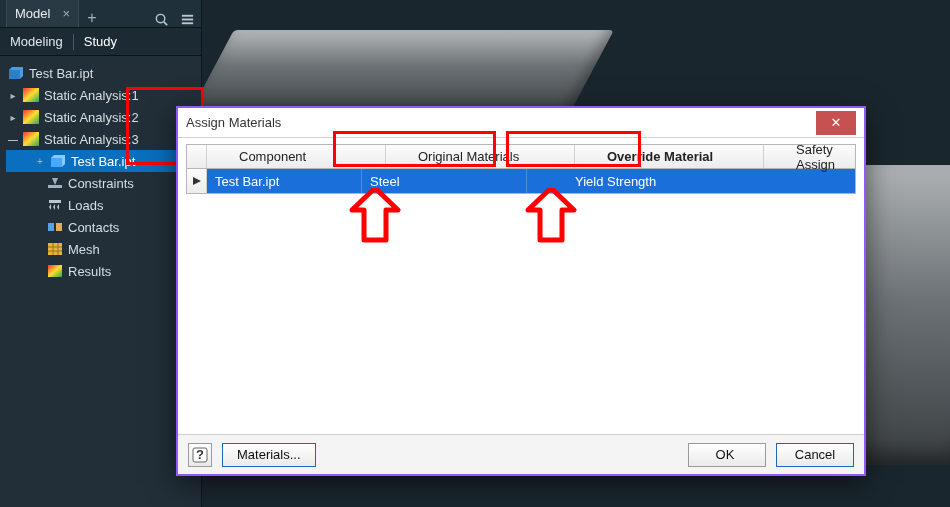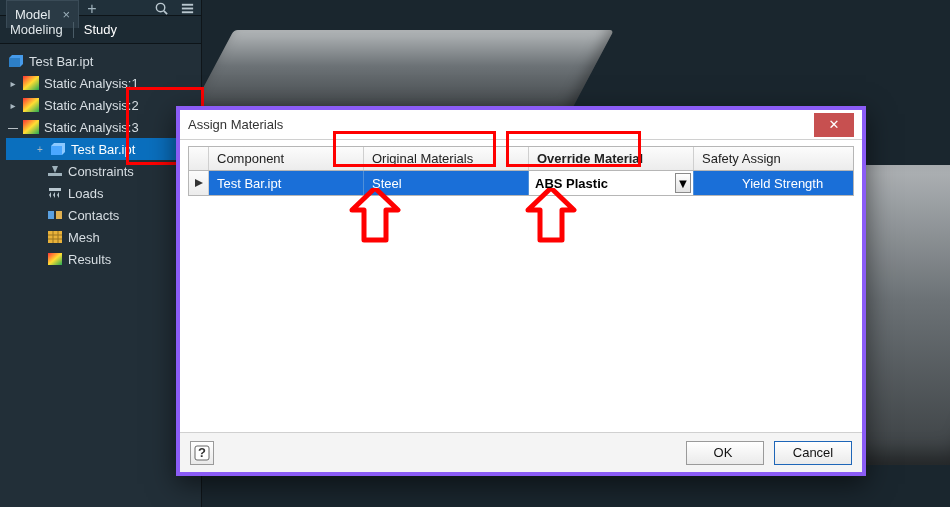--- a/index.html
+++ b/index.html
@@ -11,21 +11,21 @@
   .viewport .beam1 { position: absolute; left: 210px; top: 30px; width: 380px; height: 90px;
     background: linear-gradient(180deg,#b4b8ba 0%,#6c7276 40%,#3a3f42 100%);
     transform: skewX(-28deg); box-shadow: inset -5px -8px 12px rgba(0,0,0,.35); border-radius: 4px; }
   .viewport .beam2 { position: absolute; left: 460px; top: 165px; width: 560px; height: 300px;
     background: linear-gradient(180deg,#aeb2b5 0%,#6c7276 45%,#3a3f42 100%);
     transform: skewX(-22deg); box-shadow: inset -8px -12px 18px rgba(0,0,0,.4); border-radius: 6px; }
 
   
   .panel { position: absolute; left: 0; top: 0; width: 202px; height: 507px;
     background: #222f38; color: #dfe6ea; border-right: 1px solid #0f1519; }
-  .panel-header { display:flex; align-items:flex-start; height: 16px; background:#20303a; padding: 0 6px; gap:2px; border-bottom:1px solid #0d1418; }
+  .panel-header { display:flex; align-items:flex-end; height: 28px; background:#20303a; padding: 0 6px; gap:2px; border-bottom:1px solid #0d1418; }
   .panel-tab { display:flex; align-items:center; gap:6px; padding: 0 8px; height:28px;
     background:#2a3a45; border:1px solid #3a4b57; border-bottom:none; font-size:13px; color:#e7edf0; }
   .panel-tab span.x { color:#9db0bb; margin-left:6px; cursor:pointer; }
   .plus { width:22px; text-align:center; color:#9fb2bc; font-size:16px; cursor:pointer; }
   .panel-header-right { margin-left:auto; display:flex; align-items:center; gap:10px; color:#b9c7cf; }
   .panel-header-right svg { display:block; }
 
   .panel-modebar { height: 28px; display:flex; align-items:center; gap:10px; padding:0 10px;
     background:#1c2a33; border-bottom:1px solid #0d1418; }
   .modebar-item { color:#dfe6ea; }
@@ -41,29 +41,29 @@
   .icon-slot { width:16px; height:16px; display:inline-flex; align-items:center; justify-content:center; }
   .icon-slot svg { display:block; }
 
   
   .redbox { position:absolute; border:3px solid #ff0000; pointer-events:none; }
   .arrow-wrap { position:absolute; pointer-events:none; }
   .arrow-wrap svg { display:block; }
 
   
   .dialog { position:absolute; left:176px; top:106px; width:690px; height:370px;
-    background:#fff; border:4px solid #8b5cf6; box-shadow: 0 8px 26px rgba(0,0,0,.55); color:#222; }
+    background:#fff; border:2px solid #8b5cf6; box-shadow: 0 8px 26px rgba(0,0,0,.55); color:#222; }
   .dlg-title { height:30px; background:#fff; border-bottom:1px solid #d0d0d0; display:flex; align-items:center; padding:0 8px; }
   .dlg-title .t { flex:1; font-size:13px; color:#333; }
   .dlg-close { width:40px; height:24px; background:#c75050; color:#fff; display:flex; align-items:center; justify-content:center; font-size:13px; cursor:pointer; }
 
   .grid { border:1px solid #b6b6b6; margin:6px 8px 0 8px; }
   .grid-head { display:flex; height:24px; background:linear-gradient(#fcfcfc,#ececec); border-bottom:1px solid #b6b6b6; }
   .gh-rowlead { width:20px; border-right:1px solid #cfcfcf; background:linear-gradient(#fcfcfc,#ececec); }
-  .gh { display:flex; align-items:center; padding:0 8px; border-right:1px solid #cfcfcf; color:#222; }
+  .gh { display:flex; align-items:center; padding:0 8px; border-right:1px solid #cfcfcf; color:#222;margin-left:24px; }
   .gh:last-child { border-right:none; }
   .grid-row { display:flex; height:24px; }
   .grid-row.selected { background:#1a6fd8; color:#fff; }
   .gr-rowlead { width:20px; background:linear-gradient(#fcfcfc,#ececec); border-right:1px solid #cfcfcf;
     display:flex; align-items:center; justify-content:center; }
   .gr-rowlead svg { display:block; }
   .gc { display:flex; align-items:center; padding:0 8px; border-right:1px solid #4f90d9; }
   .gc:last-child { border-right:none;padding-left:48px; }
   .col-comp { width:155px; }
   .col-orig { width:165px; }
@@ -258,37 +258,32 @@
       <div class="gh col-safe">Safety Assign</div>
     </div>
     <div class="grid-row selected">
       <div class="gr-rowlead">
         <svg width="10" height="10" viewBox="0 0 10 10">
               <polygon points="1,1 9,5 1,9" fill="#333"></polygon>
             </svg>
       </div>
       <div class="gc col-comp">Test Bar.ipt</div>
       <div class="gc col-orig">Steel</div>
-      <div class="gc col-over selected-row" style="padding:0 2px 0 6px">
-        <span style="flex:1">ABS Plastic</span>
-        <div class="over-caret">
-          <span>▼</span>
-        </div>
-      </div>
       <div class="gc col-safe">Yield Strength</div>
     </div>
   </div>
 
   <div class="dlg-footer">
     <div class="help-btn">
       <svg width="16" height="16" viewBox="0 0 16 16">
         <rect x="1" y="1" width="14" height="14" rx="2" fill="#fff" stroke="#666"></rect>
         <text x="8" y="12" text-anchor="middle" font-size="11" font-weight="bold" fill="#333">?</text>
       </svg>
     </div>
+    <div class="btn">Materials...</div>
     <div class="spacer"></div>
     <div class="btn btn-plain" style="min-width:78px">OK</div>
     <div class="btn" style="min-width:78px">Cancel</div>
   </div>
 </div>
 
 <div class="redbox" style="left:333px; top:131px; width:163px; height:36px;"></div>
 <div class="redbox" style="left:506px; top:131px; width:135px; height:36px;"></div>
 
 <div class="arrow-wrap" style="left:346px; top:188px;">

